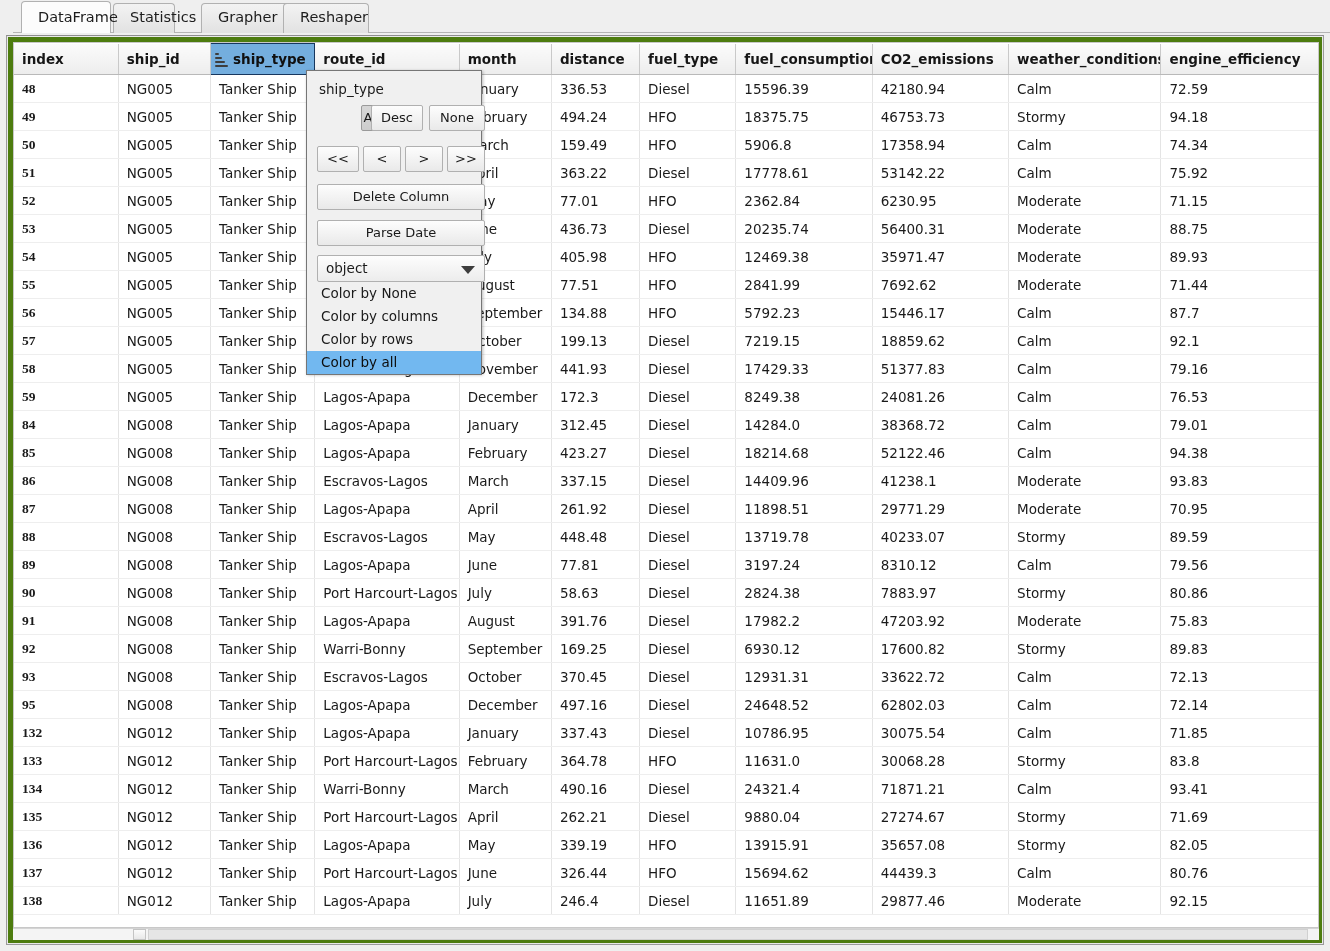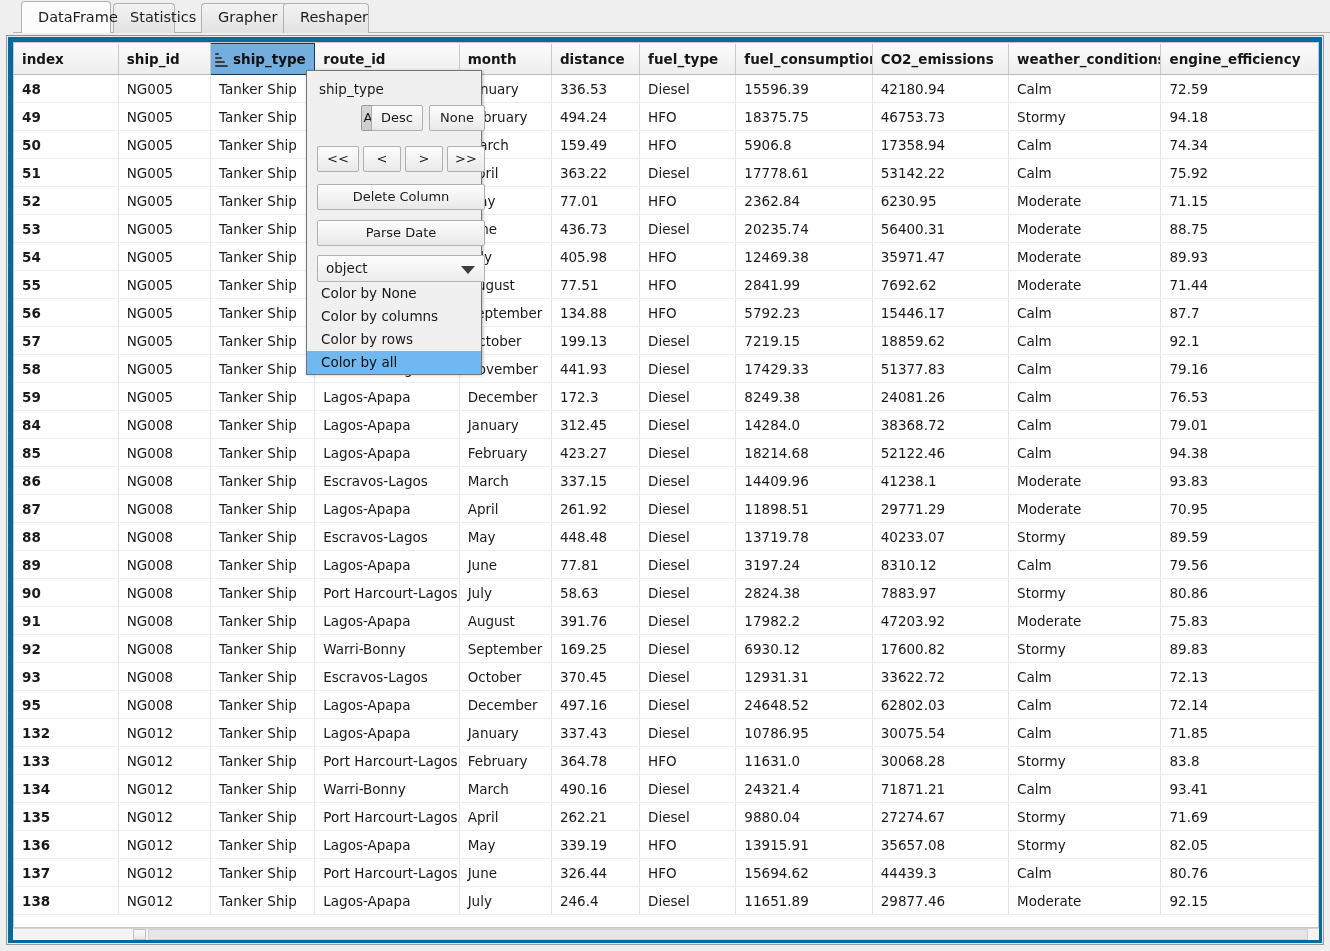--- a/index.html
+++ b/index.html
@@ -37,21 +37,21 @@
     border-color: #b1b1b1;
     top: 1px; height: 32px; line-height: 31px;
     z-index: 3;
   }
 
   
   #frame {
     position: absolute;
     left: 6px; top: 35px;
     width: 1318px; height: 910px;
-    background: #0369a1;
+    background: #4d7c0f;
     border: 1px solid #9a9a9a;
     border-top-color: #8d8d8d;
     box-shadow: inset 0 0 0 1px #e9e9e9;
   }
 
   #tablewrap {
     position: absolute;
     left: 6px; top: 6px;
     width: 1306px; height: 886px;
     overflow: hidden;
@@ -113,20 +113,21 @@
     color: #1a1a1a;
     white-space: nowrap;
     overflow: hidden;
     background: #ffffff;
   }
   td.idx {
     font-weight: bold;
     background: linear-gradient(to bottom, #f1f1f1, #e7e7e7);
     border-right: 1px solid #cfcfcf;
     color: #111;
+    font-family: Liberation Serif, serif;
   }
   td.shade {
     background: #f2f2f2;
   }
 
   
   #popup {
     position: absolute;
     left: 306px; top: 70px;
     width: 176px; height: 304px;

